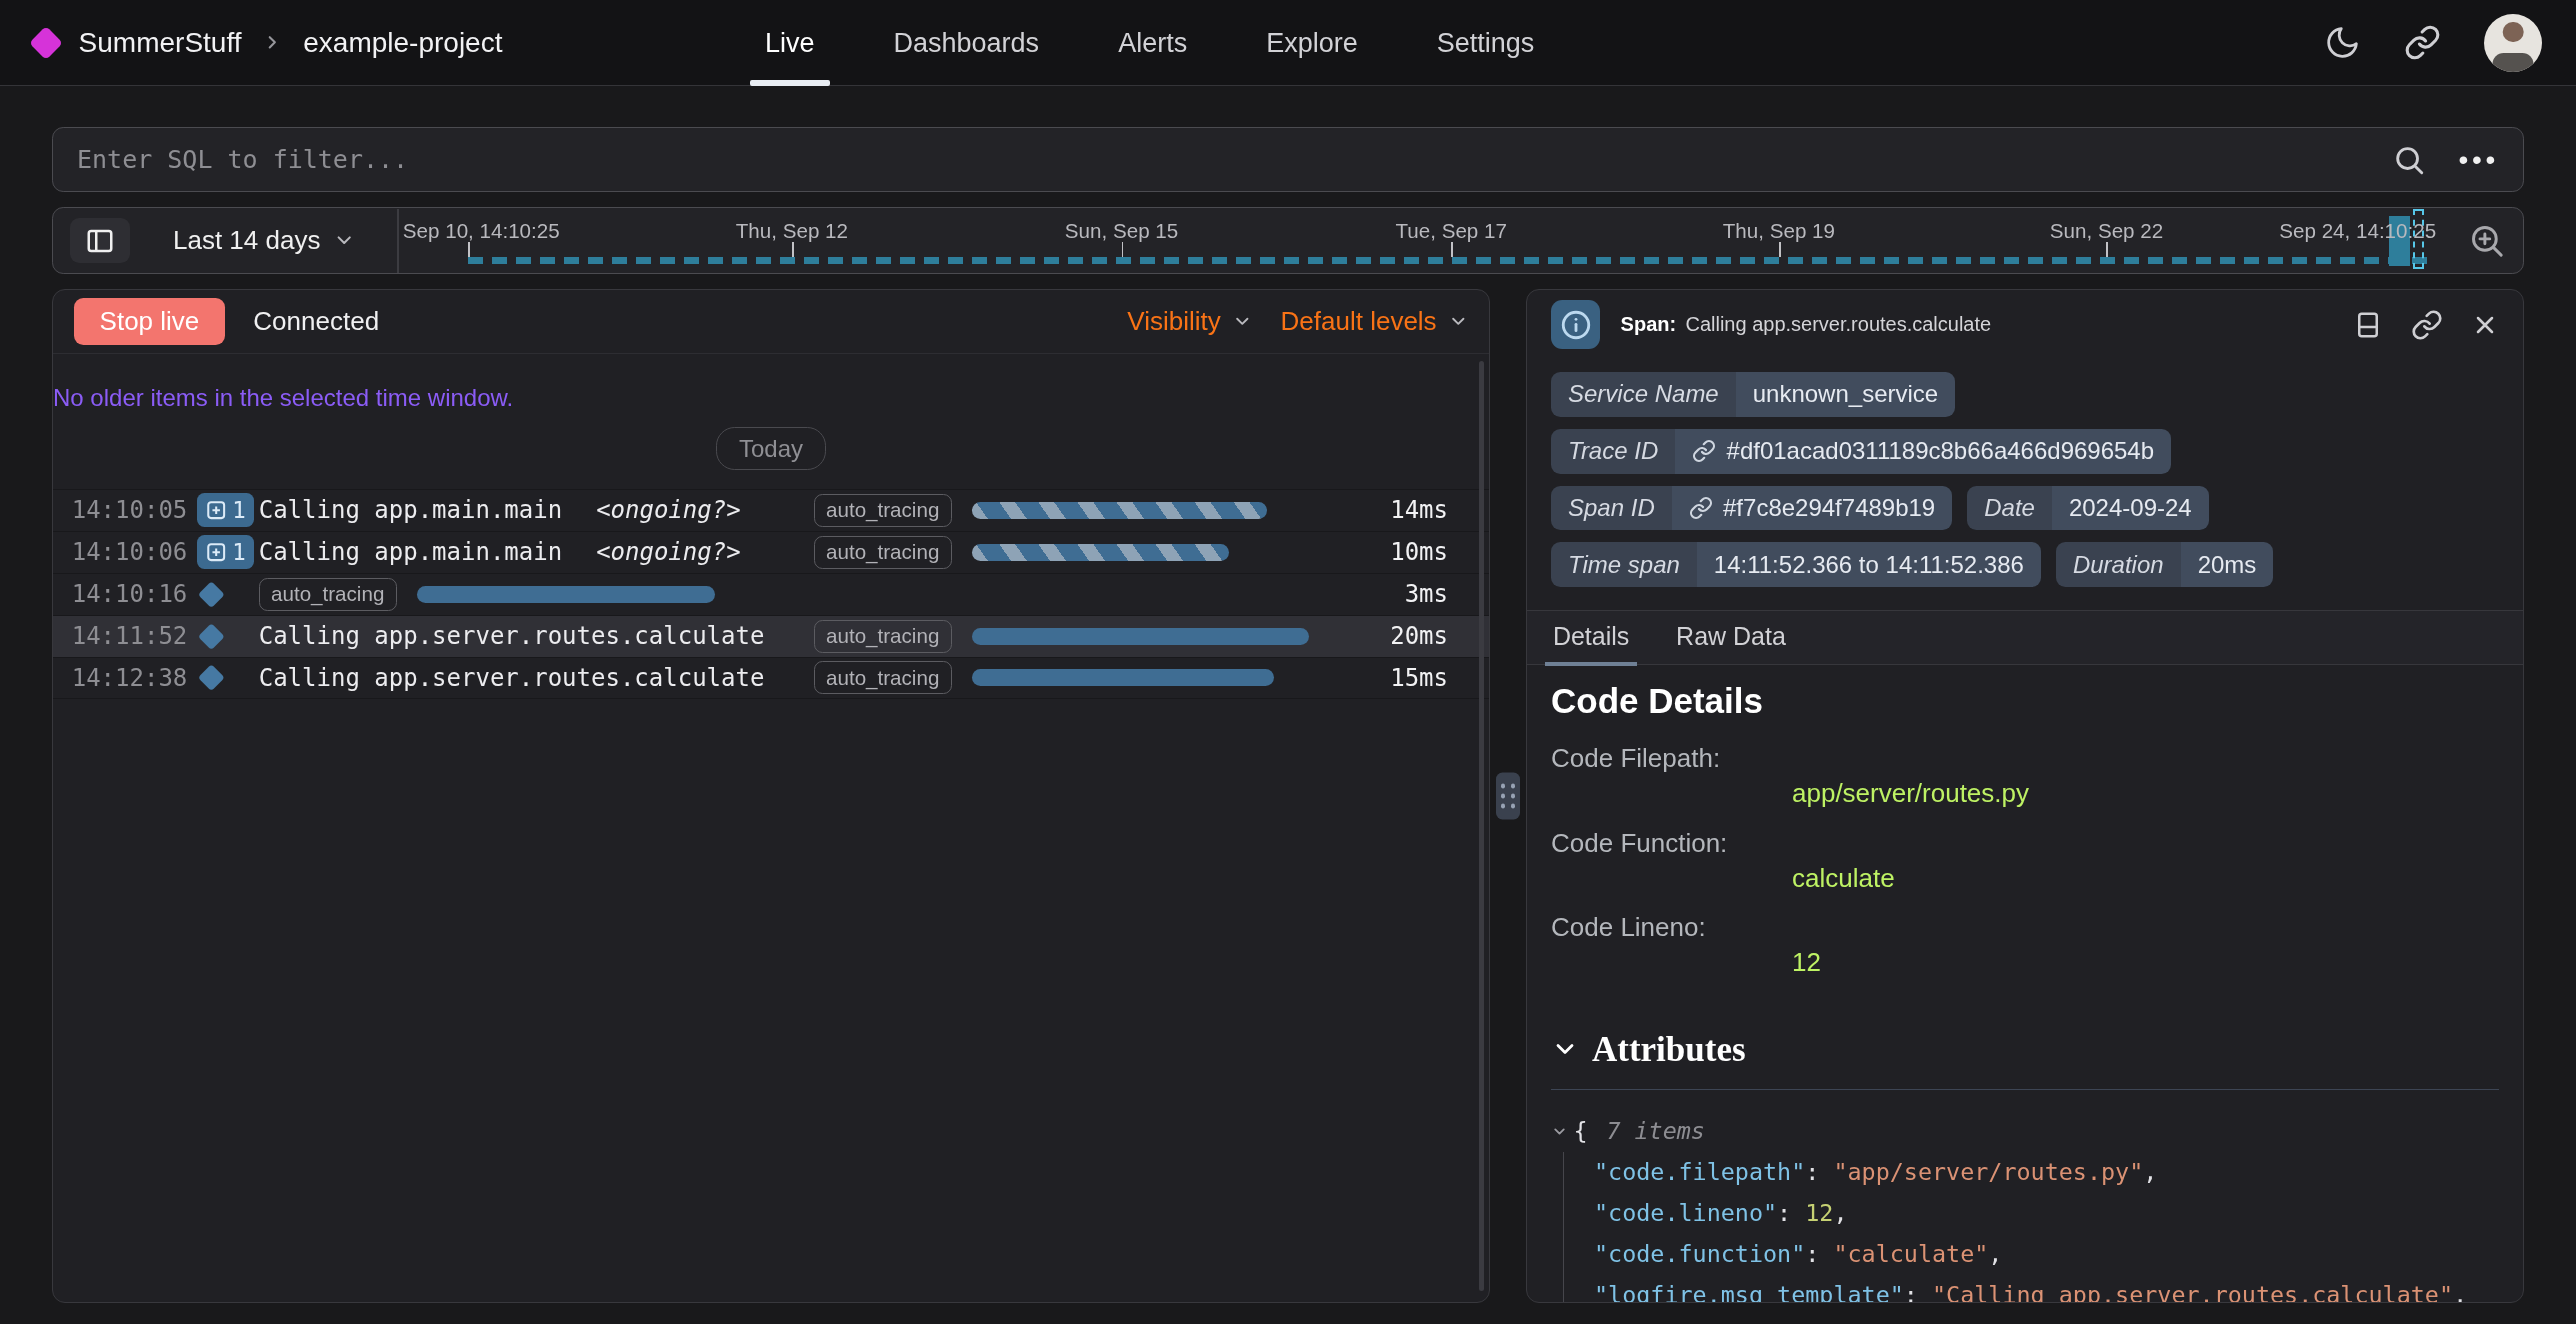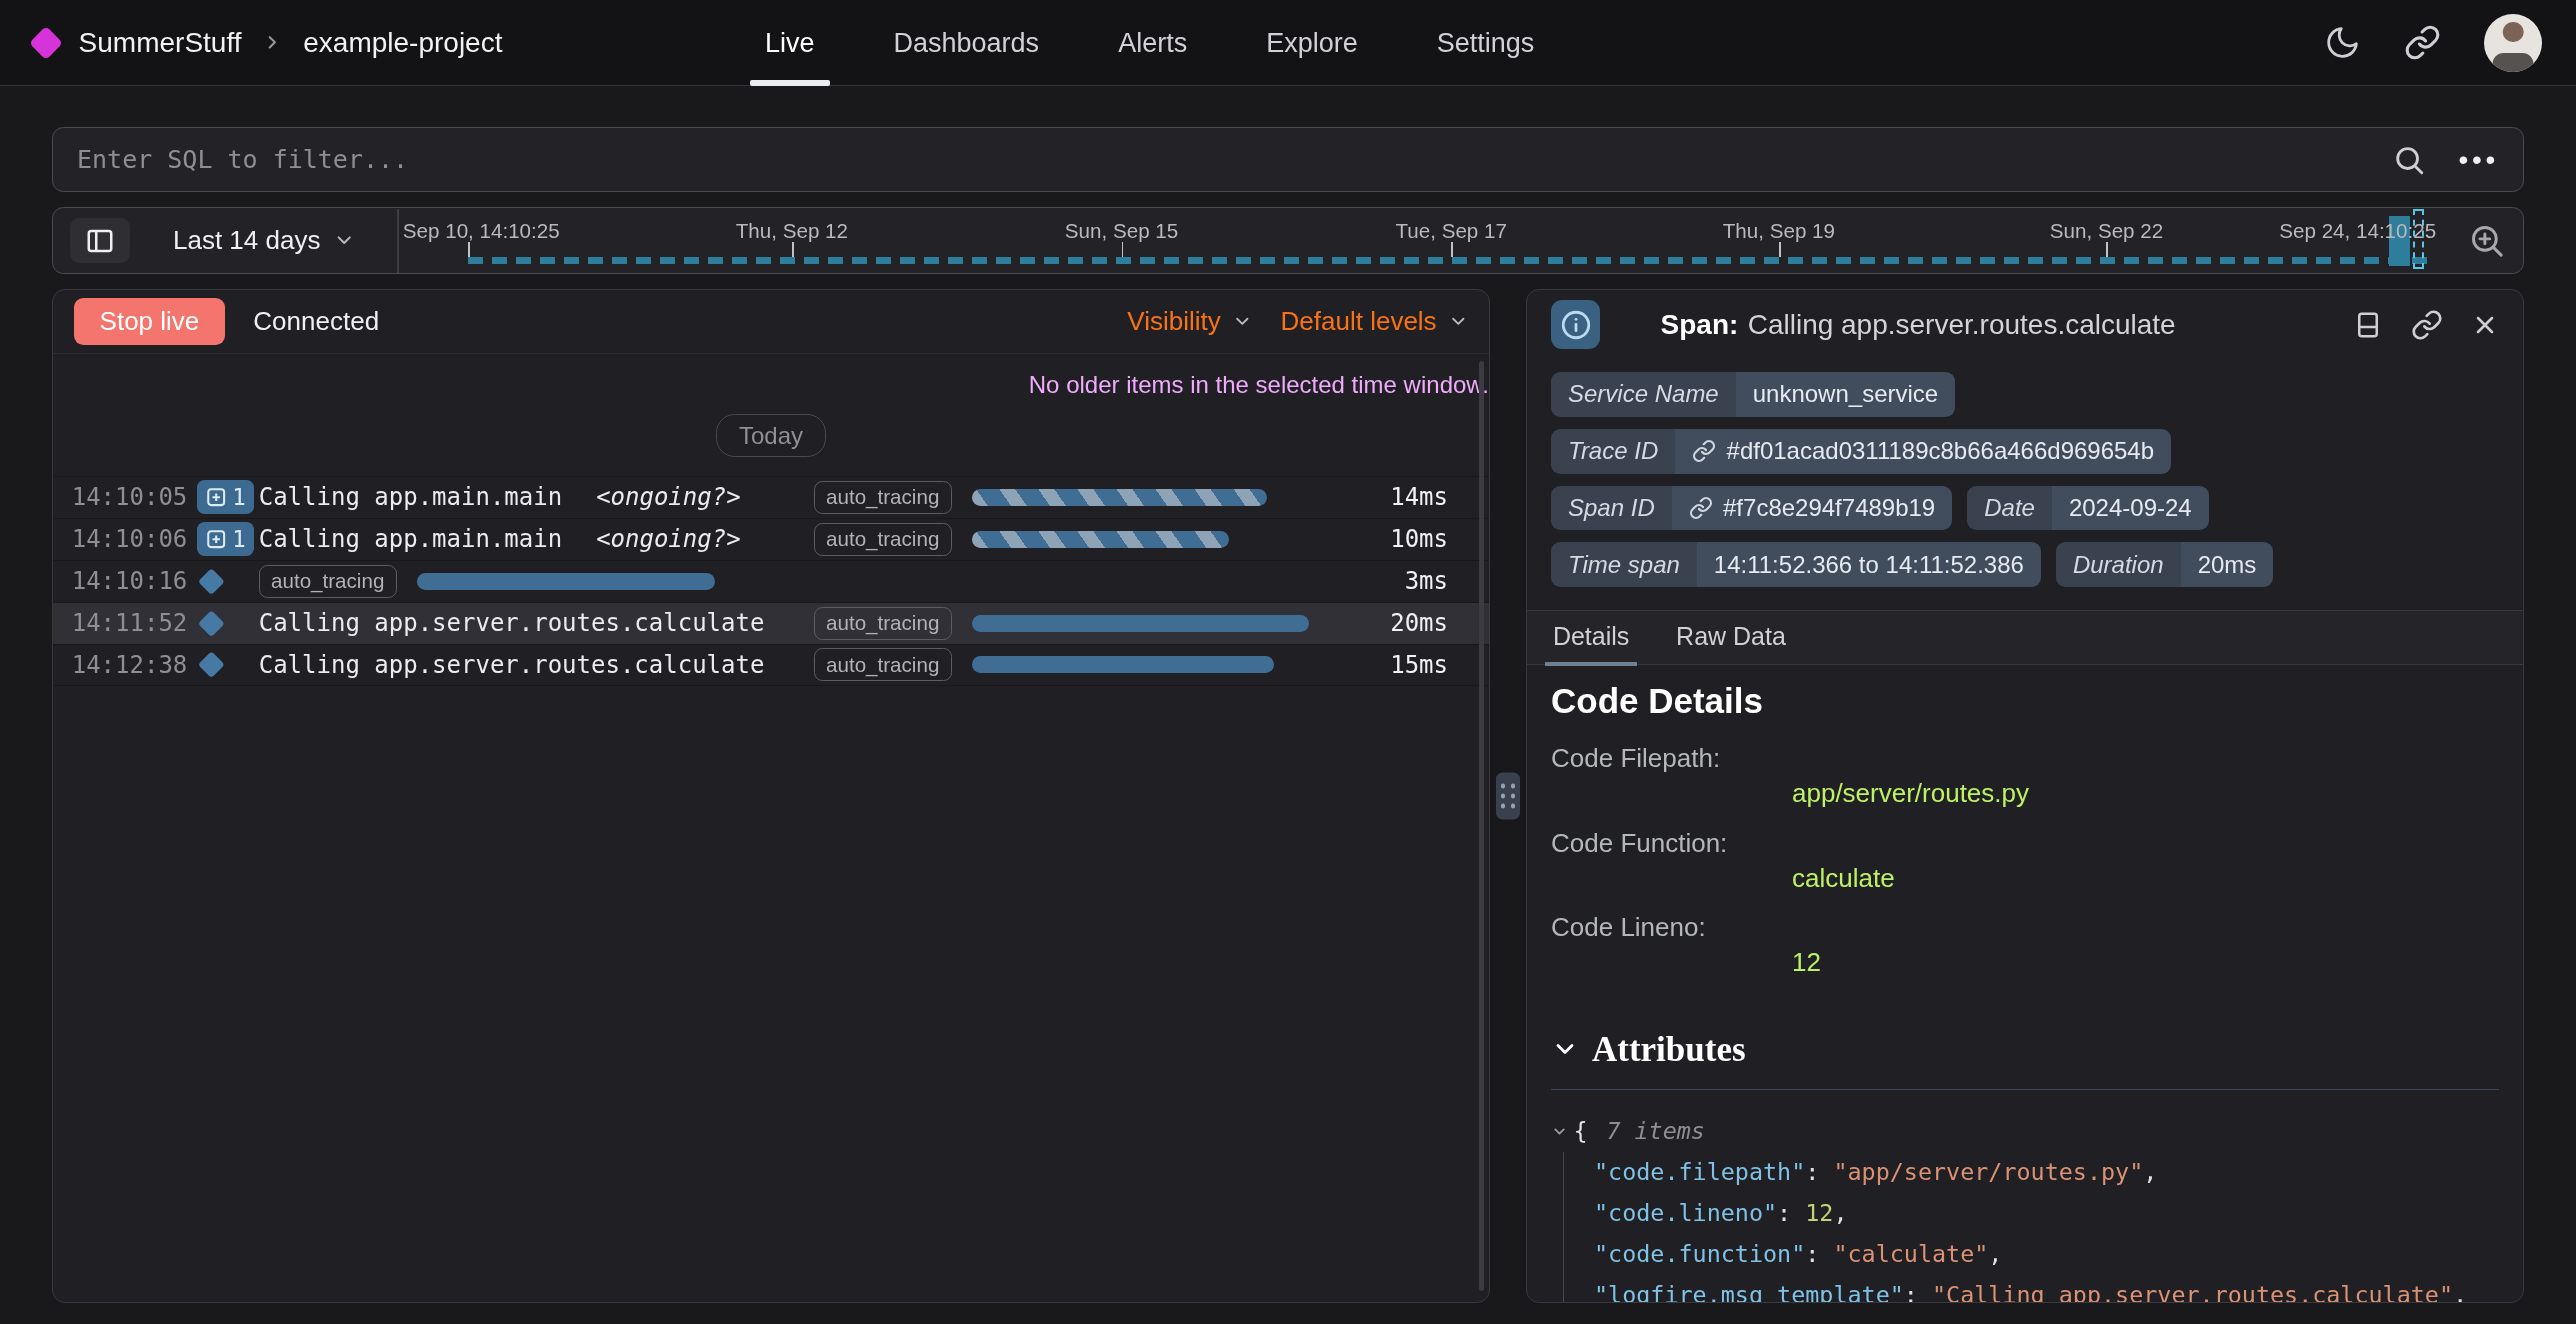--- a/index.html
+++ b/index.html
@@ -55,21 +55,21 @@
   
   .live-panel { width:1438px; background:#202024; border:1.9px solid #38383d; border-radius:13px;
                 display:flex; flex-direction:column; overflow:hidden; position:relative; }
   .live-header { height:64px; display:flex; align-items:center; gap:28px; padding:0 20.6px; border-bottom:1.9px solid #2d2d32; flex:none; }
   .stop-live { background:#f3756e; color:#ffffff; font-size:26px; border:none; border-radius:9.3px; padding:8.4px 26px; cursor:pointer; }
   .connected { color:#f0f0f2; font-size:26px; }
   .lh-spacer { flex:1; }
   .dropdown { display:flex; align-items:center; gap:11.2px; color:#f97316; font-size:26px; cursor:pointer; }
   .dropdown .chev { color:#b9b9be; display:flex; }
   .live-body { flex:1; position:relative; }
-  .empty-note { text-align:right; color:#f0abfc; font-size:24px; margin-top:17px; }
+  .empty-note { text-align:left; color:#8b5cf6; font-size:24px; margin-top:30px; }
   .today-wrap { text-align:center; margin-top:15px; }
   .today-btn { background:transparent; border:1.9px solid #4a4a4f; border-radius:18.7px; color:#8f8f94; font-size:24px; padding:6.5px 22.4px; cursor:pointer; }
   .log-rows { margin-top:18.7px; }
   .log-row { height:42px; display:flex; align-items:center; border-top:1.9px solid #18181b; padding:0 41px 0 18.7px; cursor:pointer; }
   .log-row:last-child { border-bottom:1.9px solid #18181b; }
   .log-row.selected { background:#303036; }
   .log-time { width:125px; flex:none; color:#8e8e93; font-family:"DejaVu Sans Mono", monospace; font-size:24px; }
   .log-icon { width:62px; flex:none; display:flex; align-items:center; }
   .badge-expand { background:#3c6a90; border-radius:7.5px; height:34px; padding:0 8.4px; display:inline-flex; align-items:center; gap:4.7px;
                   color:#dcebf8; font-family:"DejaVu Sans Mono", monospace; font-size:22.4px; }
@@ -91,21 +91,21 @@
           background:#3a414e; border-radius:6.5px; display:grid; grid-template-columns:repeat(2,4.7px); grid-auto-rows:4.7px;
           gap:5.6px; align-content:center; justify-content:center; cursor:col-resize; }
   .grip span { width:4.7px; height:4.7px; border-radius:50%; background:#97a2b4; }
 
   
   .detail-panel { flex:1; background:#202024; border:1.9px solid #38383d; border-radius:13px;
                   display:flex; flex-direction:column; overflow:hidden; }
   .detail-header { height:69px; flex:none; display:flex; align-items:center; gap:20.6px; padding:0 24px; }
   .info-icon { width:49px; height:49px; border-radius:11.2px; background:#3a6181; color:#bcd9ef;
                display:flex; align-items:center; justify-content:center; flex:none; }
-  .detail-title { font-size:28px; color:#d4d4d8; white-space:nowrap; overflow:hidden; flex:1;margin-left:40px; }
+  .detail-title { font-size:20px; color:#d4d4d8; white-space:nowrap; overflow:hidden; flex:1; }
   .detail-title b { color:#ffffff; margin-right:9.3px; }
   .dh-icons { display:flex; align-items:center; gap:28px; }
   .badge-rows { padding:13px 24px 0; display:flex; flex-direction:column; gap:12px; }
   .badge-row { display:flex; gap:15px; }
   .badge { display:inline-flex; align-items:stretch; border-radius:9.3px; overflow:hidden; font-size:24px; cursor:pointer; }
   .badge-label { background:#3a4250; color:#d6dae2; font-style:italic; padding:8.4px 17px; display:flex; align-items:center; }
   .badge-value { background:#414c5d; color:#e6eaf1; padding:8.4px 17px; display:flex; align-items:center; gap:10.3px; }
   .badge-value svg { flex:none; color:#cfd6e0; }
 
   .detail-tabs { margin-top:22.4px; background:#242429; border-top:1.9px solid #37373c; border-bottom:1.9px solid #37373c;

